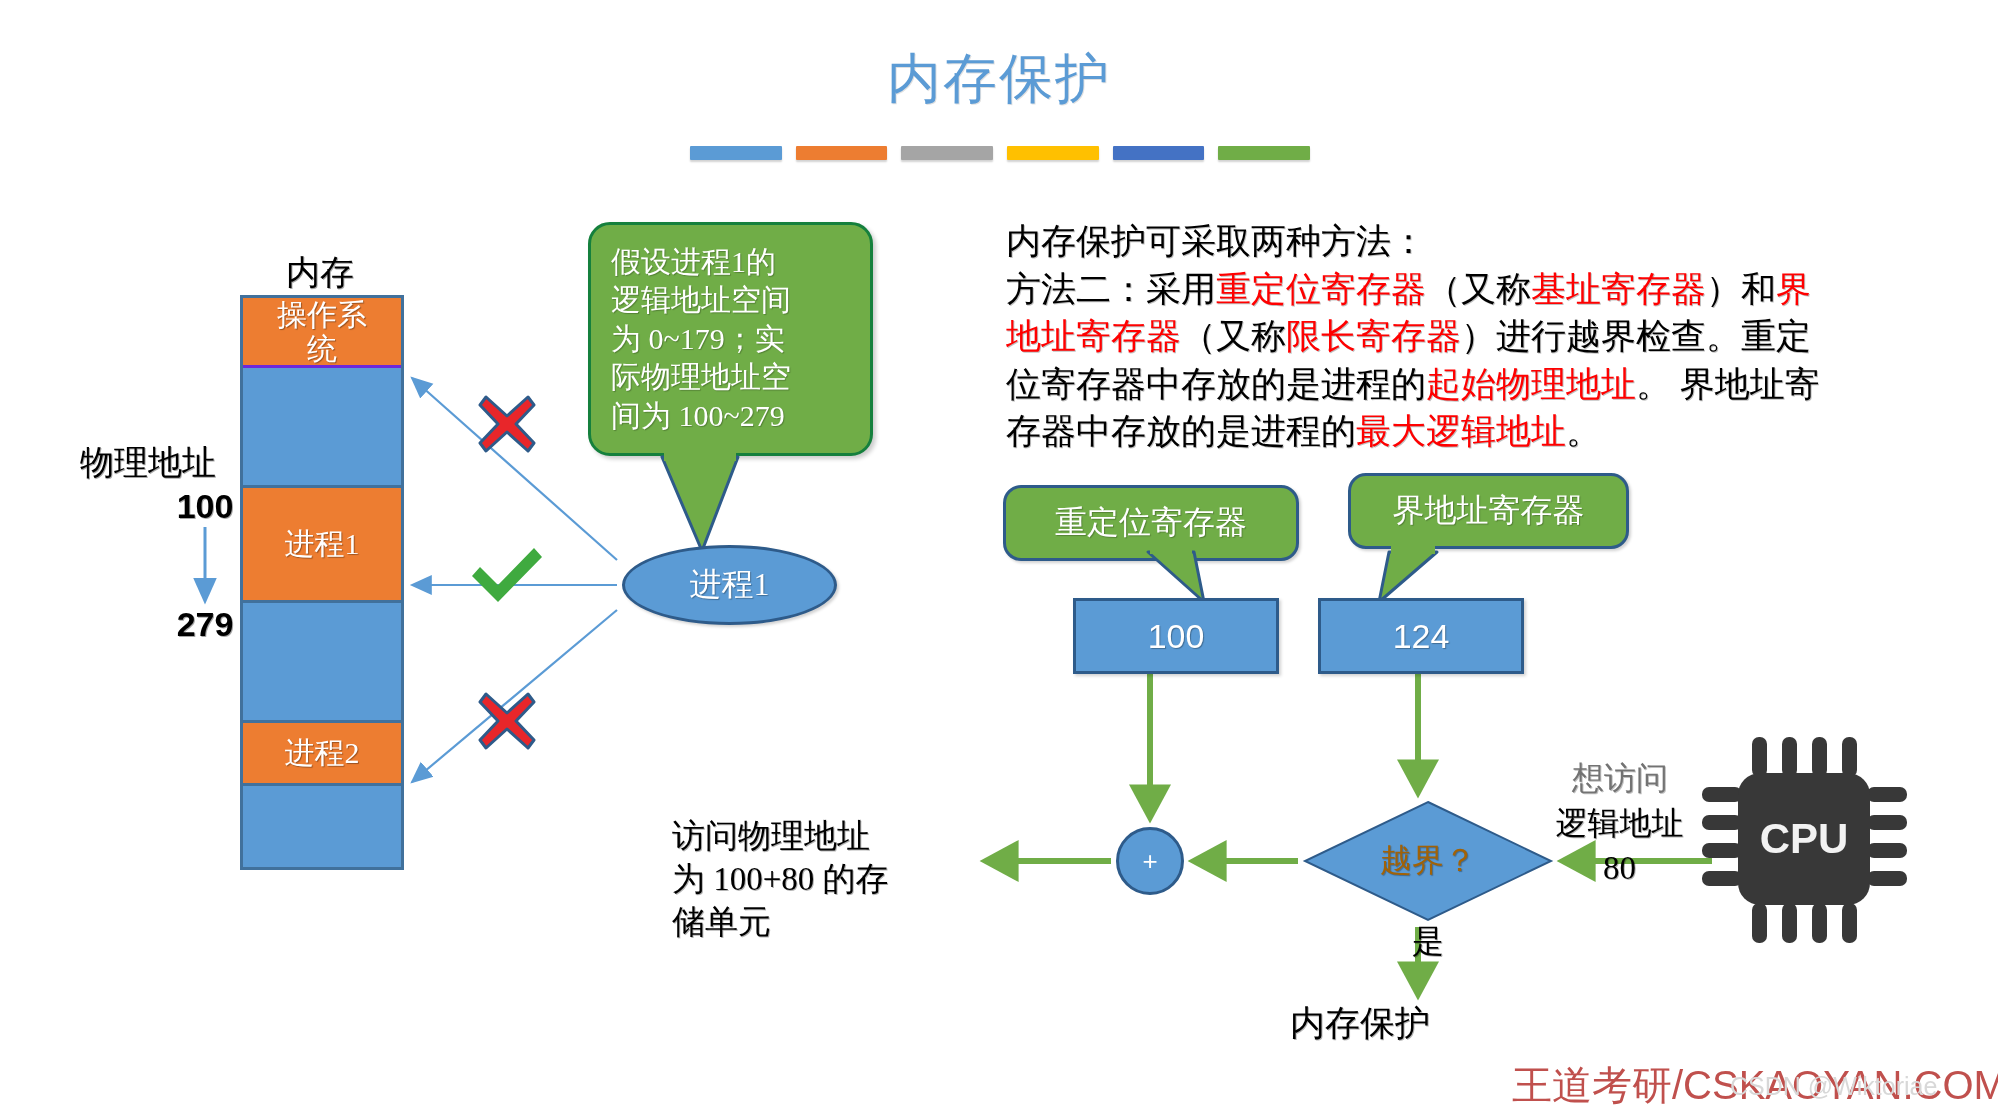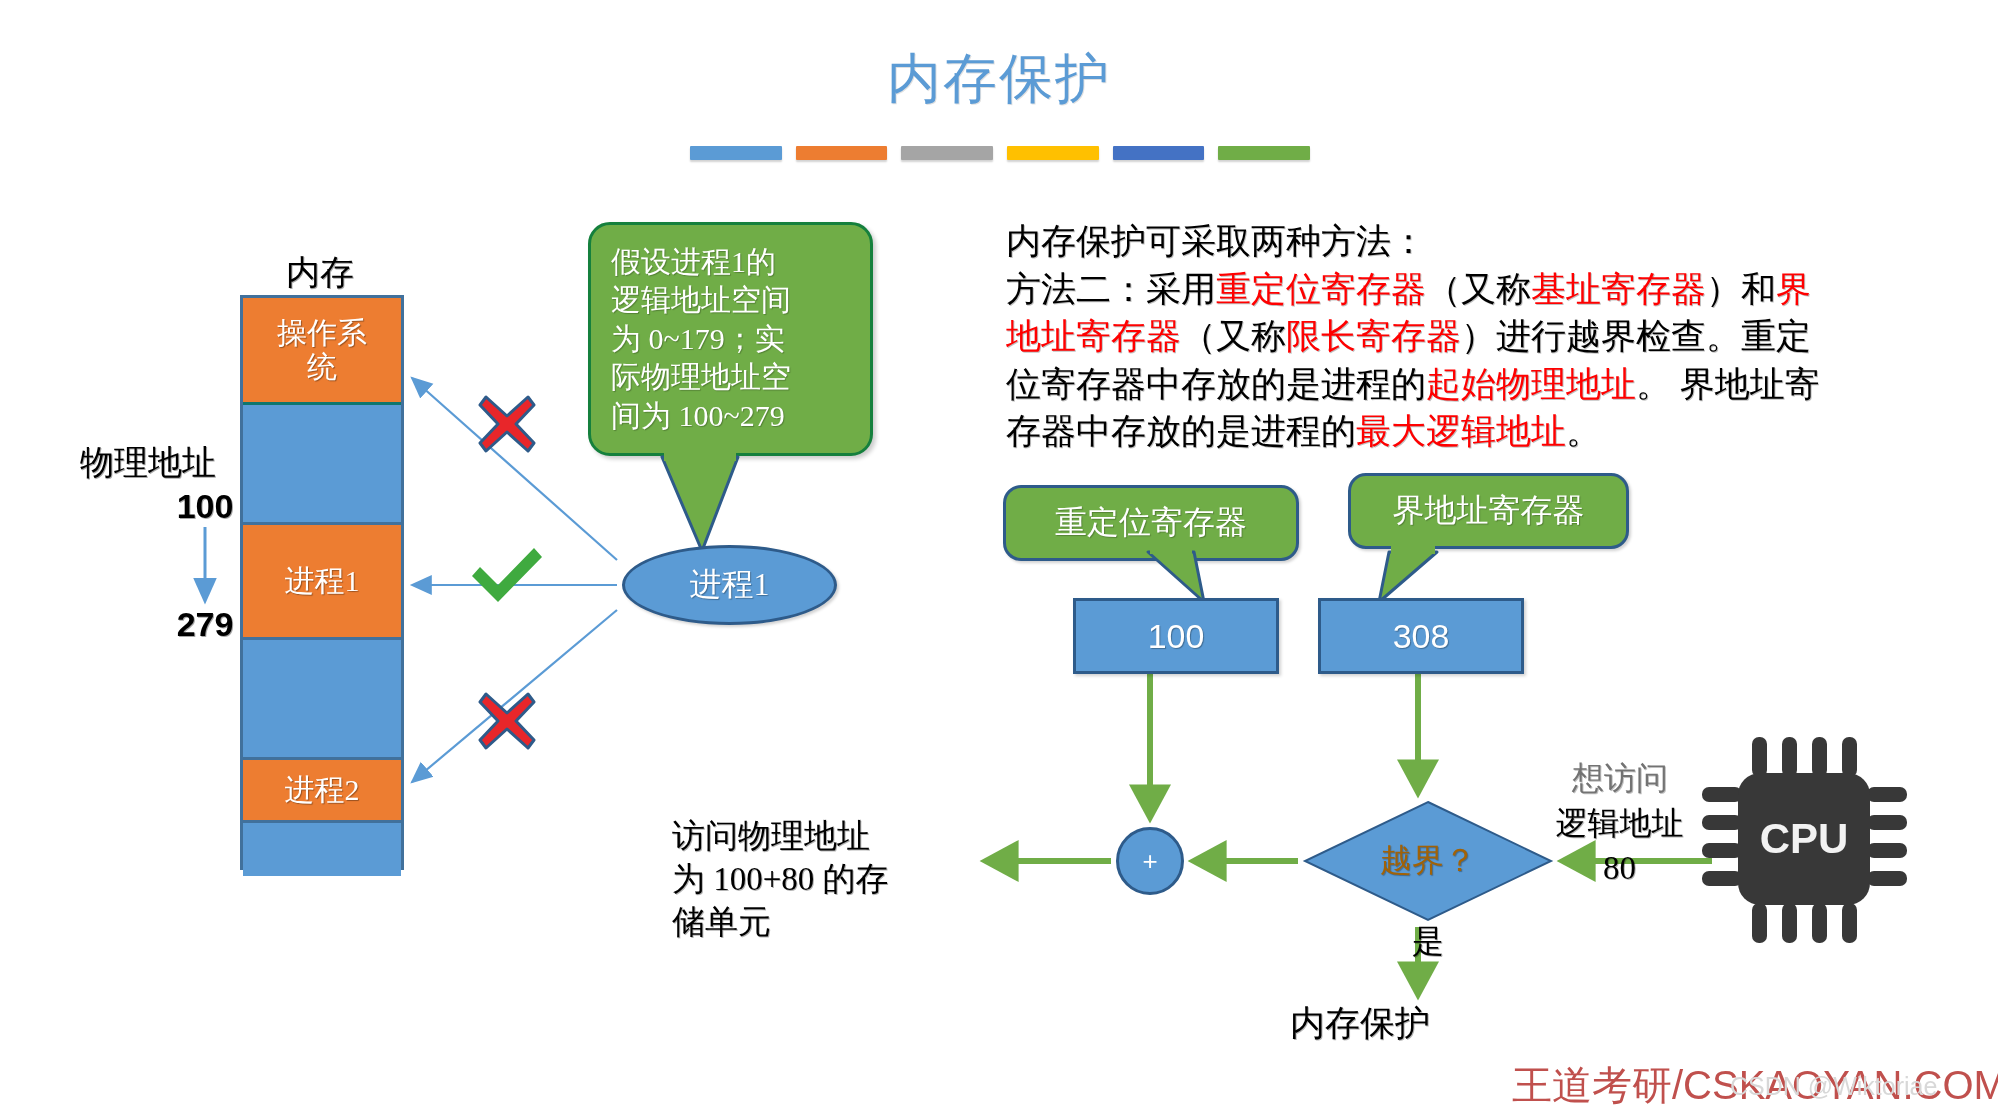--- a/index.html
+++ b/index.html
@@ -26,21 +26,21 @@
   
   #mem-label{left:240px;top:250px;width:160px;text-align:center;
     font-family:"Liberation Serif","DejaVu Serif",serif;font-size:34px;
     text-shadow:1px 1px 0 rgba(0,0,0,.35);}
   #mem-stack{left:240px;top:295px;width:164px;height:575px;
     border:3px solid #41719c;box-sizing:border-box;background:#5b9bd5;}
   .mem-block{width:100%;box-sizing:border-box;display:flex;align-items:center;
     justify-content:center;color:#fff;font-size:30px;line-height:1.12;
     font-family:"Liberation Serif","DejaVu Serif",serif;text-align:center;
     text-shadow:1px 1px 1px rgba(0,0,0,.35);}
-  .mem-os{height:107px;background:#ed7d31;border-bottom:3px solid #0f766e;}
+  .mem-os{height:70px;background:#ed7d31;border-bottom:3px solid #6d28d9;}
   .mem-free1{height:120px;background:#5b9bd5;border-bottom:3px solid #41719c;}
   .mem-p1{height:115px;background:#ed7d31;border-bottom:3px solid #41719c;}
   .mem-free2{height:120px;background:#5b9bd5;border-bottom:3px solid #41719c;}
   .mem-p2{height:63px;background:#ed7d31;border-bottom:3px solid #41719c;}
   .mem-free3{height:53px;background:#5b9bd5;}
 
   
   #phys-label{left:80px;top:440px;font-size:34px;
     font-family:"Liberation Serif","DejaVu Serif",serif;
     text-shadow:1px 1px 0 rgba(0,0,0,.35);white-space:nowrap;}
@@ -276,21 +276,21 @@
   <path d="M2,2 L48,2 L58,52 z" fill="#70ad47" stroke="#2e5b8a" stroke-width="3" stroke-linejoin="round"></path>
   <rect x="4" y="-8" width="42" height="12" fill="#70ad47"></rect>
 </svg>
 <div class="abs reg-box" id="reloc-value">100</div>
 
 <div class="abs reg-callout" id="limit-callout">界地址寄存器</div>
 <svg class="abs" style="left:1375px;top:550px;" width="80" height="58">
   <path d="M14,2 L62,2 L4,52 z" fill="#70ad47" stroke="#2e5b8a" stroke-width="3" stroke-linejoin="round"></path>
   <rect x="16" y="-8" width="44" height="12" fill="#70ad47"></rect>
 </svg>
-<div class="abs reg-box" id="limit-value">308</div>
+<div class="abs reg-box" id="limit-value">124</div>
 
 <div class="abs" id="adder-node">+</div>
 
 <div class="abs" id="overflow-decision">
   <svg width="250" height="122" style="position:absolute;left:0;top:0;">
     <polygon points="125,2 248,61 125,120 2,61" fill="#5b9bd5" stroke="#2e5b8a" stroke-width="2"></polygon>
   </svg>
   <div class="dlabel">越界？</div>
 </div>
 

